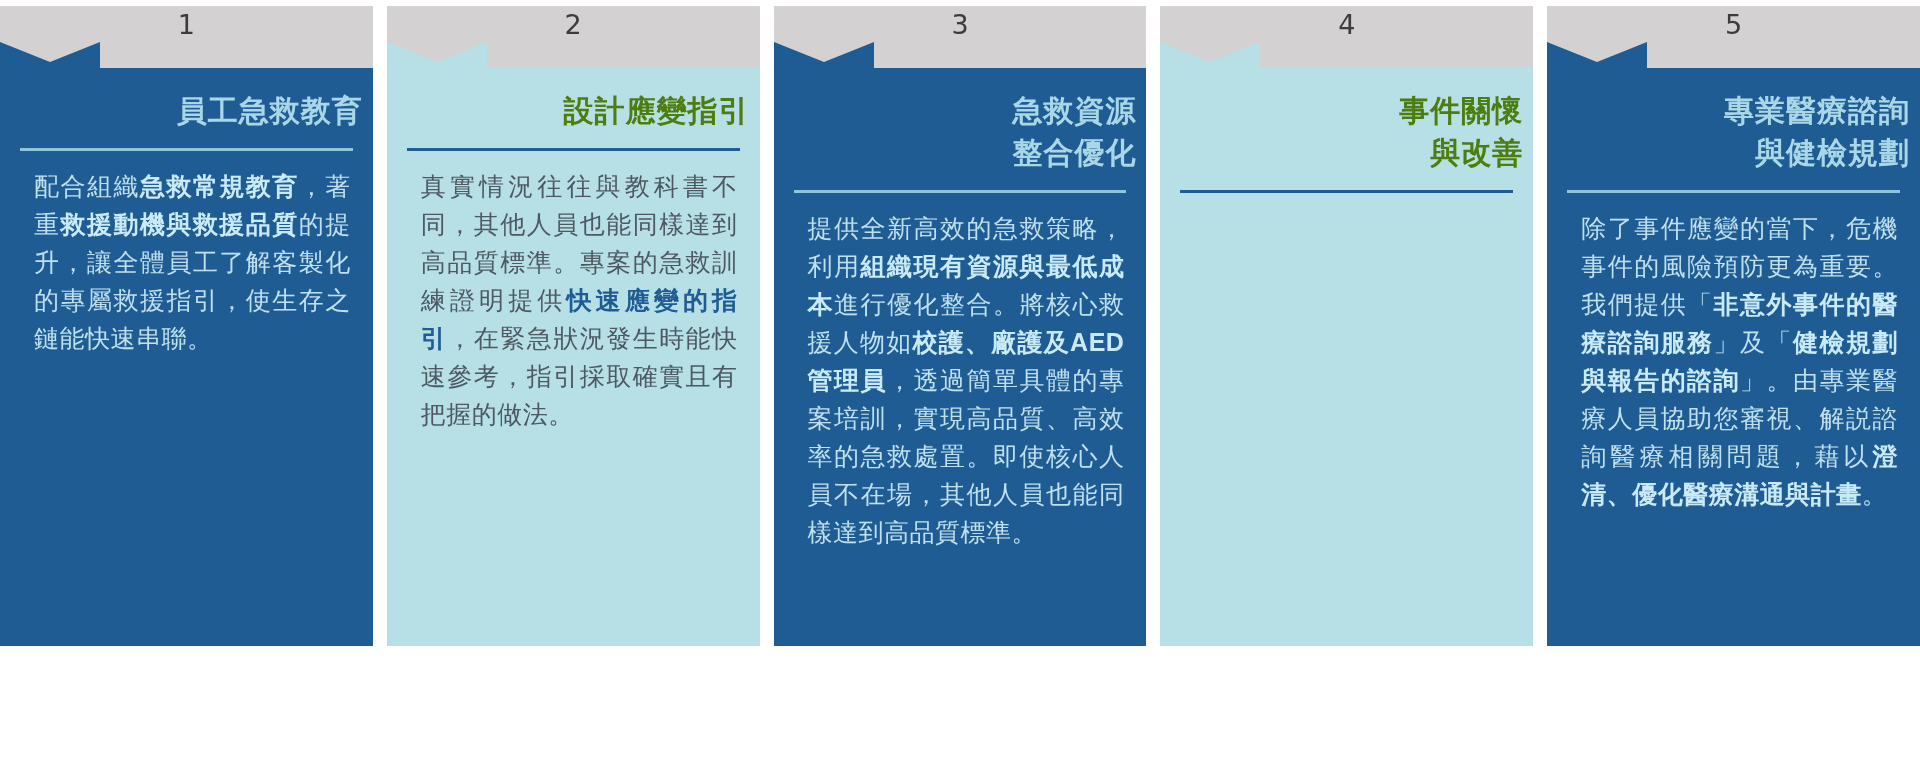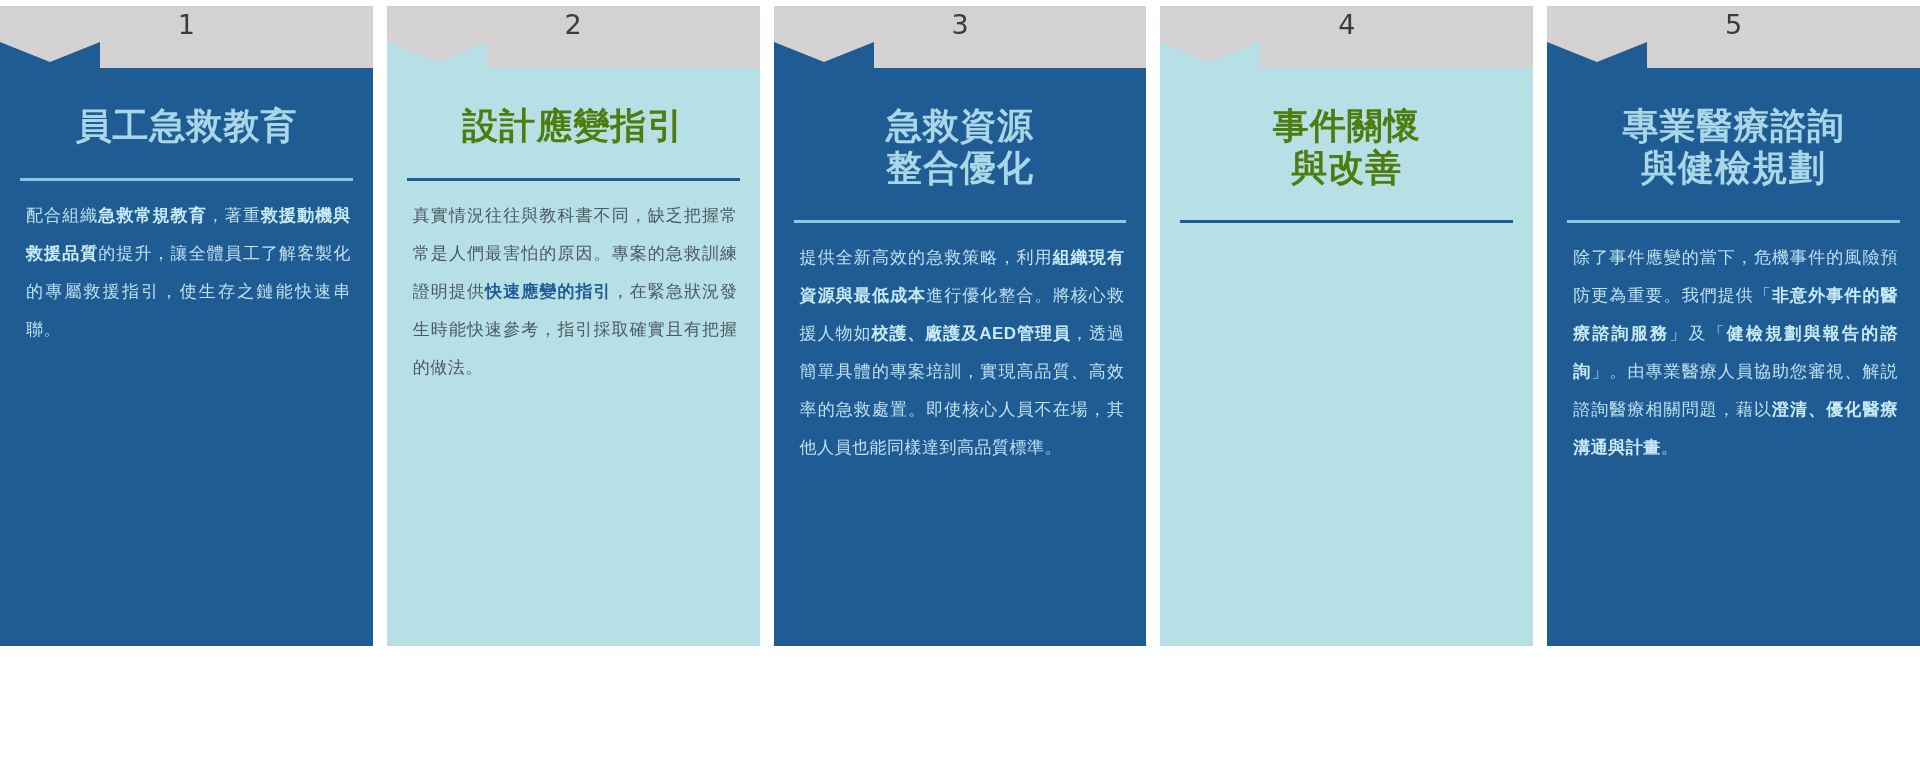--- a/index.html
+++ b/index.html
@@ -50,44 +50,44 @@
     text-align:center;
     font-size:27px;
     line-height:34px;
     color:#3c3c3c;
     font-family:"DejaVu Sans","Liberation Sans",sans-serif;
     z-index:3;
   }
 
   
   .title{
-    margin:15px;
+    margin:0;
     padding:22px 10px 0 10px;
-    text-align:center;
-    font-size:36px;
+    text-align:right;
+    font-size:30px;
     line-height:42px;
     font-weight:bold;
     letter-spacing:1px;
     white-space:pre-line;
   }
   .col.dark .title{color:#a9d7e8;}
   .col.light .title{color:#4d7c0f;}
 
   .rule{
     height:0;
     border-top:3px solid;
     margin:16px 20px 0 20px;
   }
   .col.dark .rule{border-color:#8fc6dd;}
   .col.light .rule{border-color:#1f5c93;}
 
   
   .body{
-    padding:16px 22px 14px 26px;
-    font-size:17px;
+    padding:16px 22px 14px 34px;
+    font-size:25px;
     line-height:38px;
     text-align:justify;
     text-align-last:left;
     text-justify:inter-character;
     letter-spacing:0.5px;
   }
   .col.dark .body{color:#bfe0ef;}
   .col.light .body{color:#4d5863;}
   .col.dark .body b{color:#c9eaf7;font-weight:bold;}
   .col.light .body b{color:#1f5c93;font-weight:bold;}
@@ -109,21 +109,21 @@
     </div>
     <div class="col light">
       <div class="chev">
         <svg class="notch" viewBox="0 0 100 26" preserveAspectRatio="none">
           <path d="M0 0 L50 20 L100 0 L100 26 L0 26 Z" fill="#b6e0e6"></path>
         </svg>
         <div class="num">2</div>
       </div>
       <div class="title">設計應變指引</div>
       <div class="rule"></div>
-      <div class="body"><span>真實情況往往與教科書不同，缺乏把握常常是人們最害怕的原因。專案的急救訓練證明提供</span><b>快速應變的指引</b><span>，在緊急狀況發生時能快速參考，指引採取確實且有把握的做法。</span></div>
+      <div class="body"><span>真實情況往往與教科書不同，其他人員也能同樣達到高品質標準。專案的急救訓練證明提供</span><b>快速應變的指引</b><span>，在緊急狀況發生時能快速參考，指引採取確實且有把握的做法。</span></div>
     </div>
     <div class="col dark">
       <div class="chev">
         <svg class="notch" viewBox="0 0 100 26" preserveAspectRatio="none">
           <path d="M0 0 L50 20 L100 0 L100 26 L0 26 Z" fill="#1f5c93"></path>
         </svg>
         <div class="num">3</div>
       </div>
       <div class="title">急救資源
 整合優化</div>

